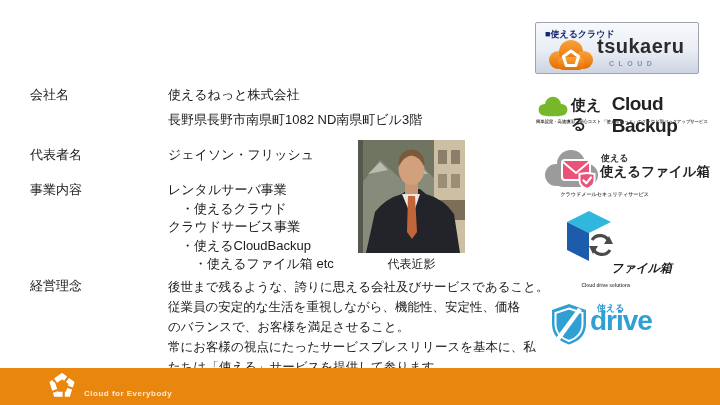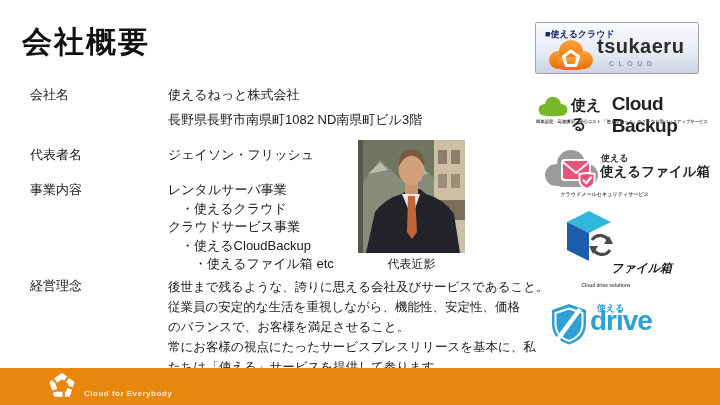--- a/index.html
+++ b/index.html
@@ -57,21 +57,20 @@
   .footer{left:0;top:368px;width:720px;height:37px;background:#e8860d;}
   .ft-icon{left:49px;top:373px;}
   .ft-brand{left:82px;top:370px;font-size:16.5px;font-weight:800;color:#ffffff;letter-spacing:1px;}
   .ft-tagline{left:84px;top:389px;font-size:8px;font-weight:700;color:rgba(255,255,255,0.82);letter-spacing:0.5px;}
 </style>
 </head>
 <body>
 
 <div class="slide">
 
-  <div class="abs page-title">会社概要</div>
 
   <div class="abs row-label" style="top:86px">会社名</div>
   <div class="abs row-value" style="top:86px">使えるねっと株式会社</div>
 
   <div class="abs row-value" style="top:111px">長野県長野市南県町1082 ND南県町ビル3階</div>
 
   <div class="abs row-label" style="top:146px">代表者名</div>
   <div class="abs row-value" style="top:146px">ジェイソン・フリッシュ</div>
 
   <div class="abs row-label" style="top:181px">事業内容</div>

